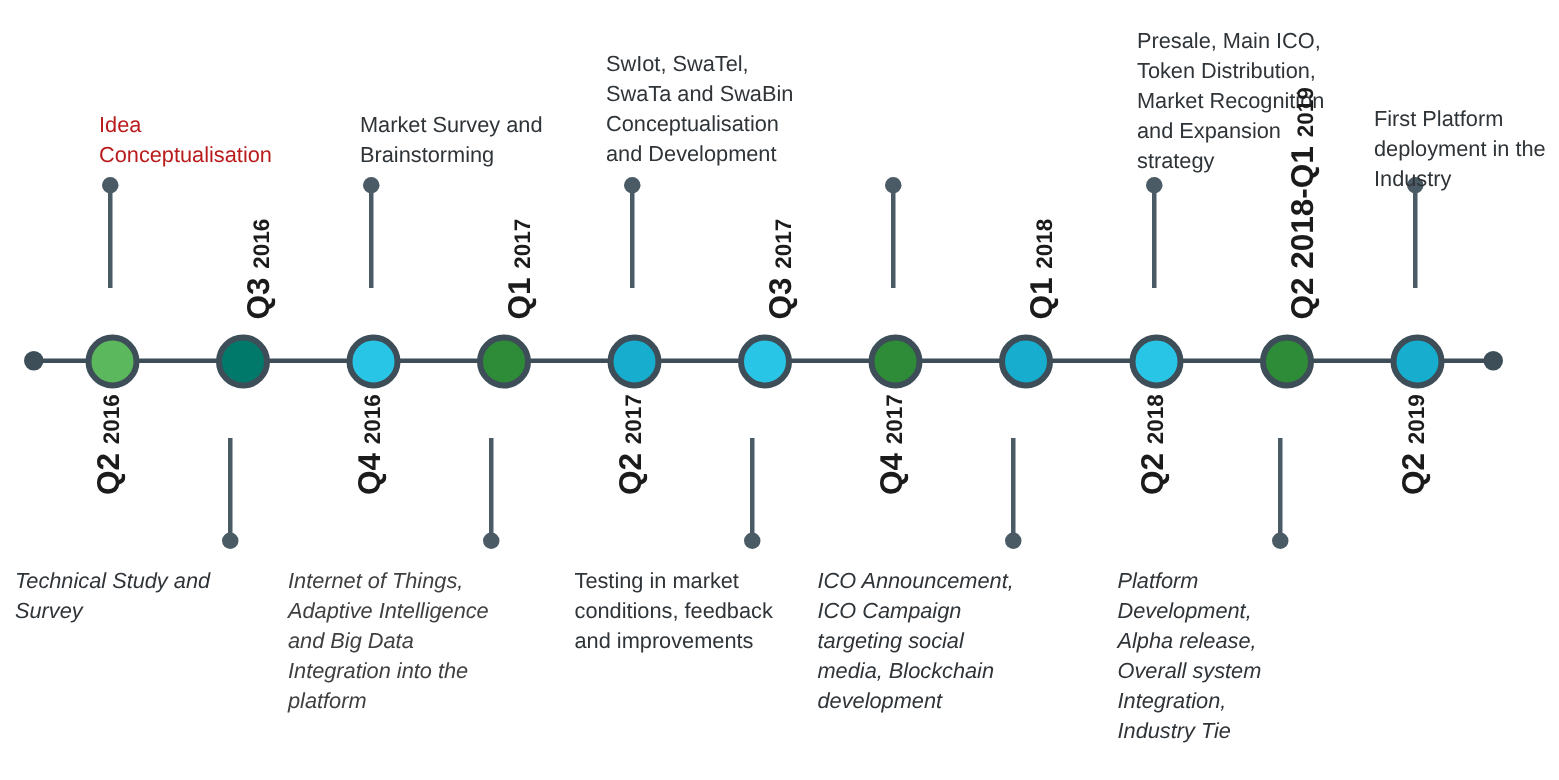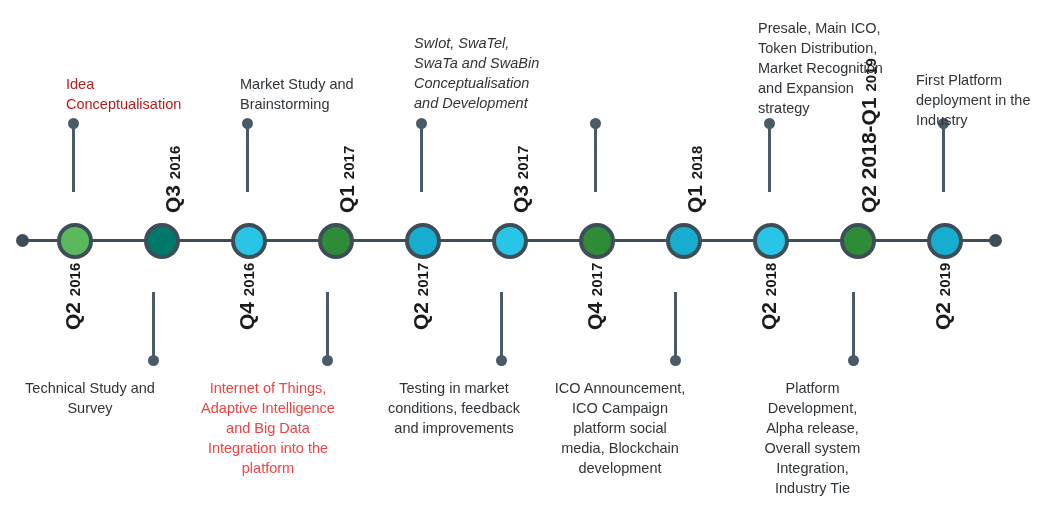--- a/index.html
+++ b/index.html
@@ -82,22 +82,22 @@
 
   
   .desc {
     position: absolute;
     font-size: 14.5px;
     line-height: 1.38;
     color: #2f3438;
     white-space: pre-line;
   }
   .desc.left   { text-align: left; }
-  .desc.right  { text-align: center; }
-  .desc.center { text-align: center; }
+  .desc.right  { text-align: left; font-style: italic; }
+  .desc.center { text-align: left; }
 </style>
 </head>
 <body>
 
 <div id="timeline-root" style="background: rgb(255, 255, 255);">
 
   <div class="axis-line" style="background: rgb(62, 78, 88);"></div>
   <div class="axis-cap left" style="background: rgb(62, 78, 88);"></div>
   <div class="axis-cap right" style="background: rgb(62, 78, 88);"></div>
 
@@ -118,65 +118,65 @@
   <div class="stem-dot" style="left: 68px; top: 118px; background: rgb(74, 91, 102);"></div>
   <div class="desc left" style="left: 66px; top: 74px; width: 170px; color: #b91c1c;">Idea
 Conceptualisation</div>
 
   <div class="node" style="left: 231px; background: rgb(41, 197, 230); border-color: rgb(62, 78, 88);"></div>
   <div class="qlabel" style="left: 236px; top: 330px; color: rgb(27, 27, 27);">
     <span>Q4</span>&nbsp;<span class="yr">2016</span>
   </div>
   <div class="stem" style="left: 326px; top: 292px; height: 66px; background: rgb(74, 91, 102);"></div>
   <div class="stem-dot" style="left: 322px; top: 355px; background: rgb(74, 91, 102);"></div>
-  <div class="desc right" style="left: 192px; top: 378px; width: 152px; color: #ef4444;">Internet of Things,
+  <div class="desc right" style="left: 192px; top: 378px; width: 152px; color: #404040;">Internet of Things,
 Adaptive Intelligence
 and Big Data
 Integration into the
 platform</div>
 
   <div class="node" style="left: 318px; background: rgb(46, 139, 56); border-color: rgb(62, 78, 88);"></div>
   <div class="qlabel" style="left: 336px; top: 213px; color: rgb(27, 27, 27);">
     <span>Q1</span>&nbsp;<span class="yr">2017</span>
   </div>
   <div class="stem" style="left: 246px; top: 122px; height: 70px; background: rgb(74, 91, 102);"></div>
   <div class="stem-dot" style="left: 242px; top: 118px; background: rgb(74, 91, 102);"></div>
-  <div class="desc left" style="left: 240px; top: 74px; width: 175px; color: rgb(47, 52, 56);">Market Study and
+  <div class="desc left" style="left: 240px; top: 74px; width: 175px; color: rgb(47, 52, 56);">Market Survey and
 Brainstorming</div>
 
   <div class="node" style="left: 405px; background: rgb(22, 173, 206); border-color: rgb(62, 78, 88);"></div>
   <div class="qlabel" style="left: 410px; top: 330px; color: rgb(27, 27, 27);">
     <span>Q2</span>&nbsp;<span class="yr">2017</span>
   </div>
   <div class="stem" style="left: 500px; top: 292px; height: 66px; background: rgb(74, 91, 102);"></div>
   <div class="stem-dot" style="left: 496px; top: 355px; background: rgb(74, 91, 102);"></div>
   <div class="desc center" style="left: 383px; top: 378px; width: 142px; color: rgb(47, 52, 56);">Testing in market
 conditions, feedback
 and improvements</div>
 
   <div class="node" style="left: 492px; background: rgb(41, 197, 230); border-color: rgb(62, 78, 88);"></div>
   <div class="qlabel" style="left: 510px; top: 213px; color: rgb(27, 27, 27);">
     <span>Q3</span>&nbsp;<span class="yr">2017</span>
   </div>
   <div class="stem" style="left: 420px; top: 122px; height: 70px; background: rgb(74, 91, 102);"></div>
   <div class="stem-dot" style="left: 416px; top: 118px; background: rgb(74, 91, 102);"></div>
-  <div class="desc left" style="left: 414px; top: 33px; width: 160px; color: rgb(47, 52, 56); font-style: italic;">SwIot, SwaTel,
+  <div class="desc left" style="left: 404px; top: 33px; width: 160px; color: rgb(47, 52, 56);">SwIot, SwaTel,
 SwaTa and SwaBin
 Conceptualisation
 and Development</div>
 
   <div class="node" style="left: 579px; background: rgb(46, 139, 56); border-color: rgb(62, 78, 88);"></div>
   <div class="qlabel" style="left: 584px; top: 330px; color: rgb(27, 27, 27);">
     <span>Q4</span>&nbsp;<span class="yr">2017</span>
   </div>
   <div class="stem" style="left: 674px; top: 292px; height: 66px; background: rgb(74, 91, 102);"></div>
   <div class="stem-dot" style="left: 670px; top: 355px; background: rgb(74, 91, 102);"></div>
   <div class="desc right" style="left: 545px; top: 378px; width: 150px; color: rgb(47, 52, 56);">ICO Announcement,
 ICO Campaign
-platform social
+targeting social
 media, Blockchain
 development</div>
 
   <div class="node" style="left: 666px; background: rgb(22, 173, 206); border-color: rgb(62, 78, 88);"></div>
   <div class="qlabel" style="left: 684px; top: 213px; color: rgb(27, 27, 27);">
     <span>Q1</span>&nbsp;<span class="yr">2018</span>
   </div>
   <div class="stem" style="left: 594px; top: 122px; height: 70px; background: rgb(74, 91, 102);"></div>
   <div class="stem-dot" style="left: 590px; top: 118px; background: rgb(74, 91, 102);"></div>
 

